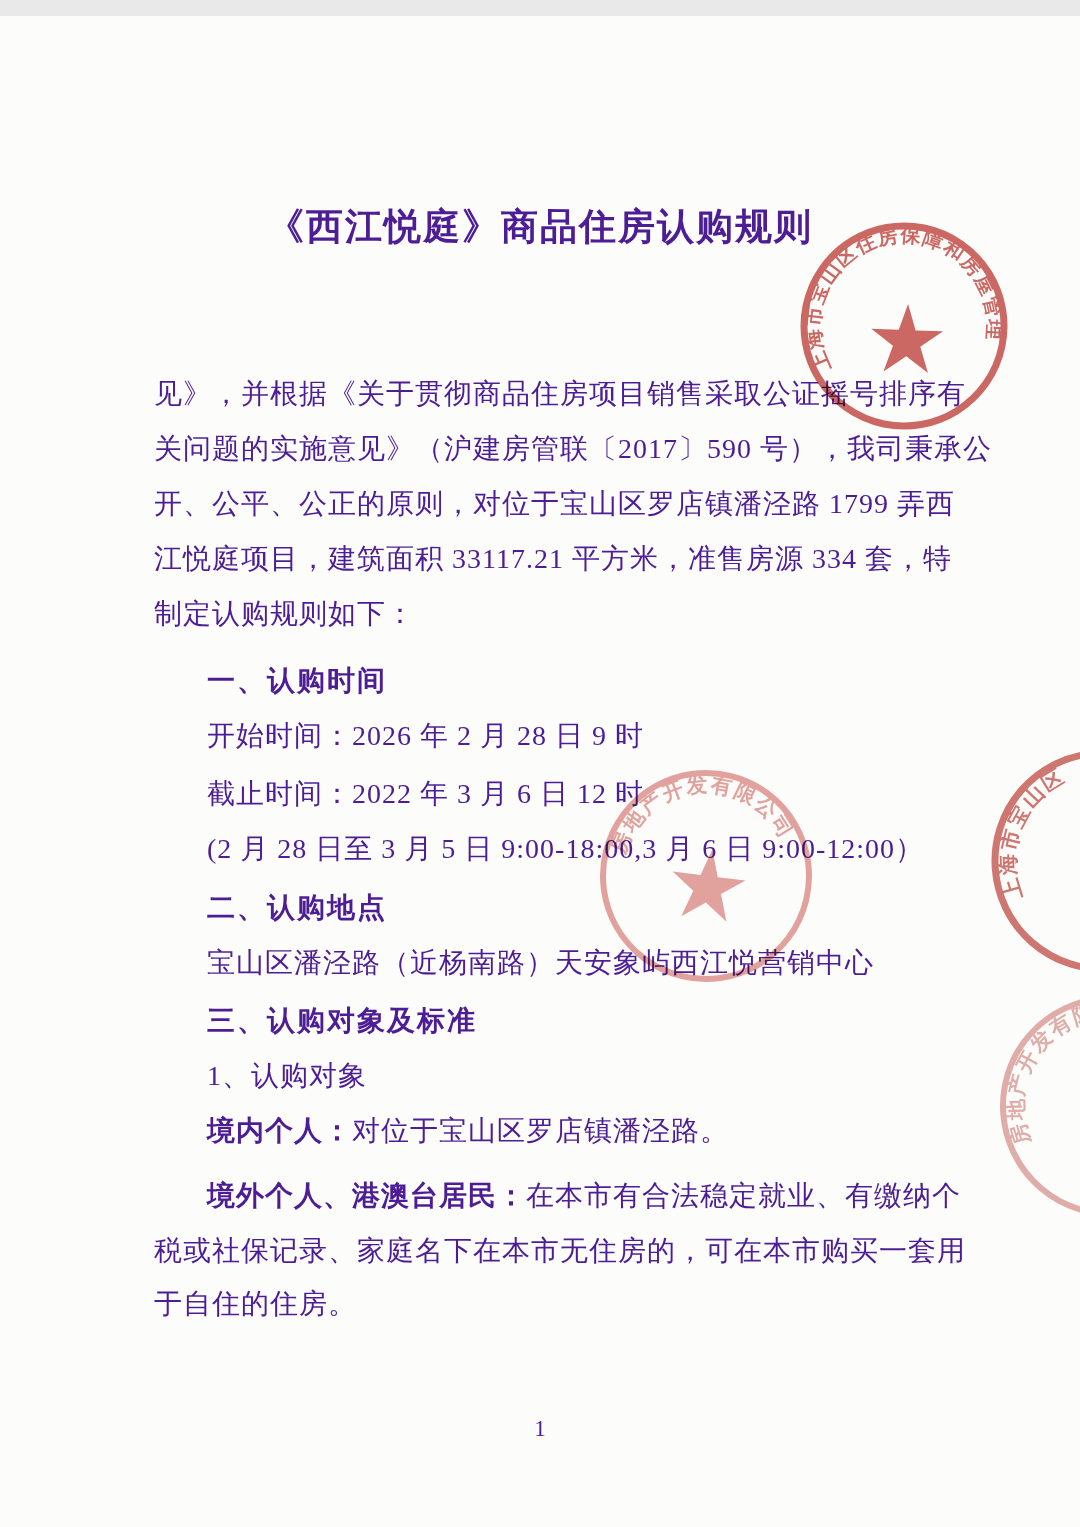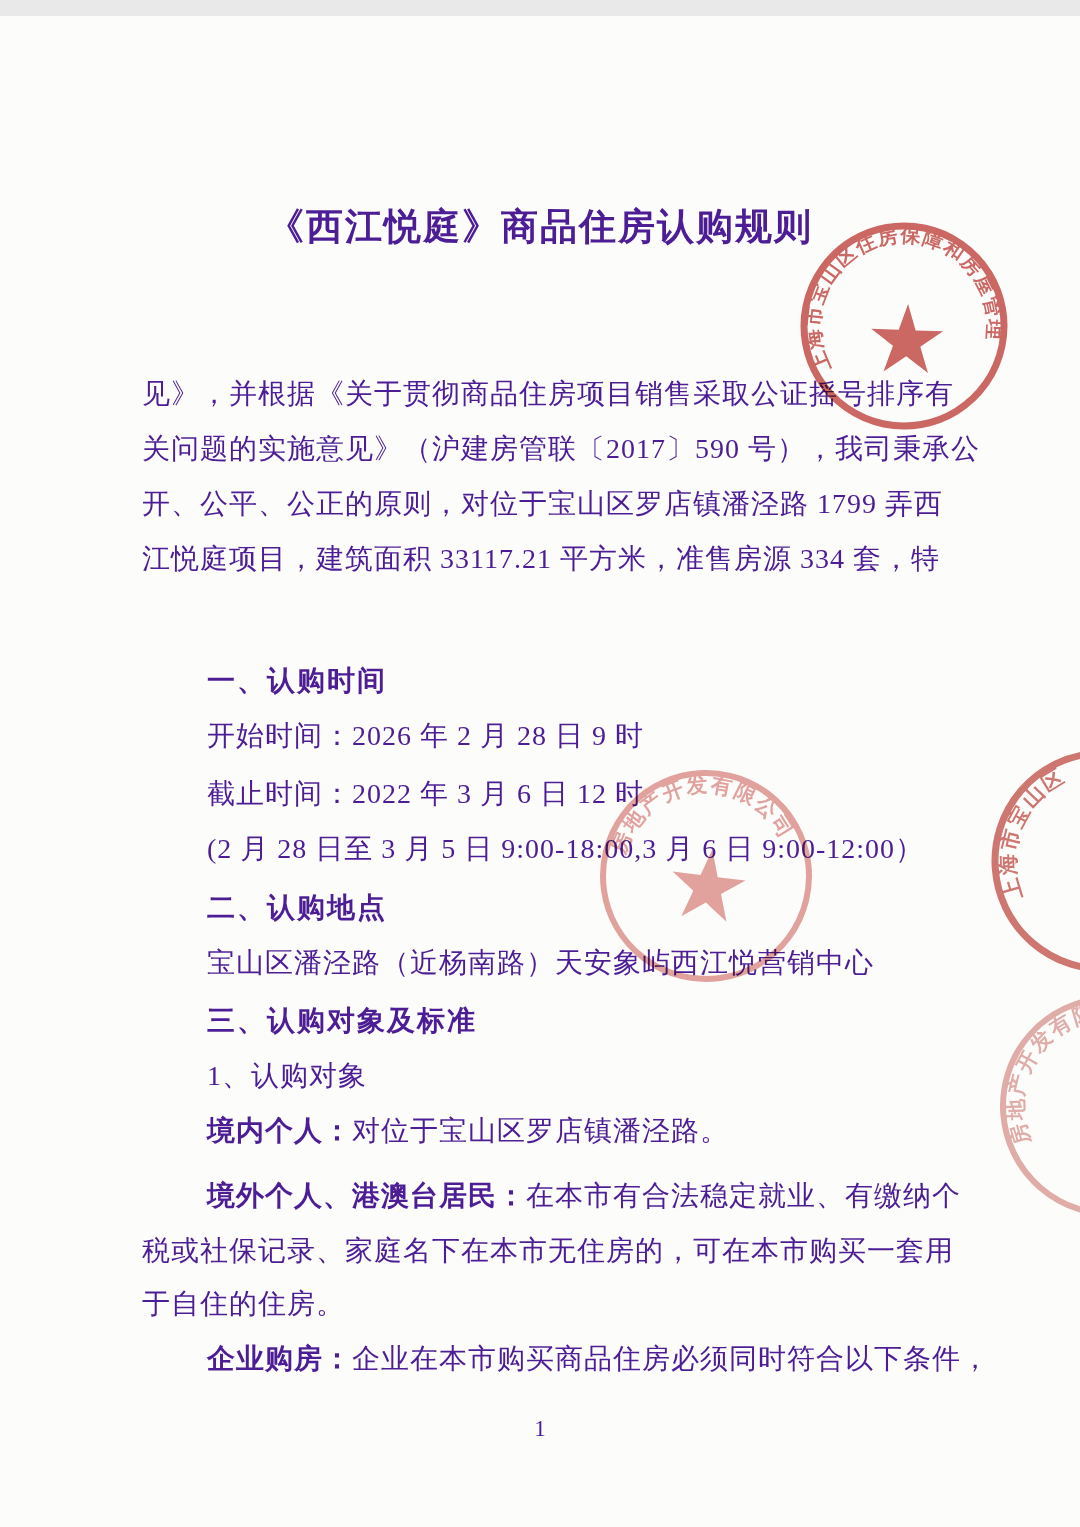--- a/index.html
+++ b/index.html
@@ -20,21 +20,21 @@
     letter-spacing:2px;
     font-family:"Liberation Serif","DejaVu Serif",serif;
   }
   .line{
     position:absolute;
     height:55px;line-height:55px;
     font-size:28px;
     letter-spacing:1px;
     white-space:nowrap;
   }
-  .flush{left:142px;}
+  .flush{left:154px;}
   .ind{left:207px;}
   .h{
     font-family:"Liberation Sans","DejaVu Sans",sans-serif;
     font-weight:bold;
     letter-spacing:2px;
   }
   .b{font-weight:bold;}
   .pagenum{
     position:absolute;top:1393px;left:0;width:100%;
     text-align:center;font-size:23px;height:40px;line-height:40px;
@@ -55,39 +55,39 @@
 <body>
 
 <div class="page">
 
   <div class="title">《西江悦庭》商品住房认购规则</div>
 
   <div class="line flush" style="top:350px">见》，并根据《关于贯彻商品住房项目销售采取公证摇号排序有</div>
   <div class="line flush" style="top:405px">关问题的实施意见》（沪建房管联〔2017〕590 号），我司秉承公</div>
   <div class="line flush" style="top:460px">开、公平、公正的原则，对位于宝山区罗店镇潘泾路 1799 弄西</div>
   <div class="line flush" style="top:515px">江悦庭项目，建筑面积 33117.21 平方米，准售房源 334 套，特</div>
+  <div class="line flush" style="top:570px">制定认购规则如下：</div>
 
   <div class="line ind h" style="top:637px">一、认购时间</div>
   <div class="line ind" style="top:692px">开始时间：2026 年 2 月 28 日 9 时</div>
   <div class="line ind" style="top:750px">截止时间：2022 年 3 月 6 日 12 时</div>
   <div class="line ind" style="top:805px">(2 月 28 日至 3 月 5 日 9:00-18:00,3 月 6 日 9:00-12:00）</div>
 
   <div class="line ind h" style="top:864px">二、认购地点</div>
   <div class="line ind" style="top:919px">宝山区潘泾路（近杨南路）天安象屿西江悦营销中心</div>
 
   <div class="line ind h" style="top:977px">三、认购对象及标准</div>
   <div class="line ind" style="top:1032px">1、认购对象</div>
 
   <div class="line ind" style="top:1087px"><span class="b">境内个人：</span><span>对位于宝山区罗店镇潘泾路。</span></div>
 
   <div class="line flush" style="top:1207px">税或社保记录、家庭名下在本市无住房的，可在本市购买一套用</div>
   <div class="line ind" style="top:1152px"><span class="b">境外个人、港澳台居民：</span><span>在本市有合法稳定就业、有缴纳个</span></div>
   <div class="line flush" style="top:1260px">于自住的住房。</div>
 
-  <div class="line ind" style="top:1315px"><span class="b">企业购房：</span><span>企业在本市购买商品住房必须同时符合以下条件，</span></div>
 
   <div class="pagenum">1</div>
 
   <svg class="stamp op80" style="left:784px;top:190px" width="240" height="240" viewBox="-120 -120 240 240">
     <g transform="rotate(-10)">
       <circle r="100" fill="none" stroke-width="7" stroke="#c2433e"></circle>
       <path transform="translate(0,16) rotate(12) scale(0.9)" d="M0,-42 L9.4,-12.9 L39.9,-13 L15.2,4.9 L24.7,34 L0,16 L-24.7,34 L-15.2,4.9 L-39.9,-13 L-9.4,-12.9 Z" fill="#c2433e"></path>
       <path id="ring-a" d="M -78.9,28.7 A 84,84 0 1 1 78.9,28.7" fill="none"></path>
       <text font-size="20" letter-spacing="1.5" fill="#c2433e">
         <textPath href="#ring-a">上海市宝山区住房保障和房屋管理局</textPath>

